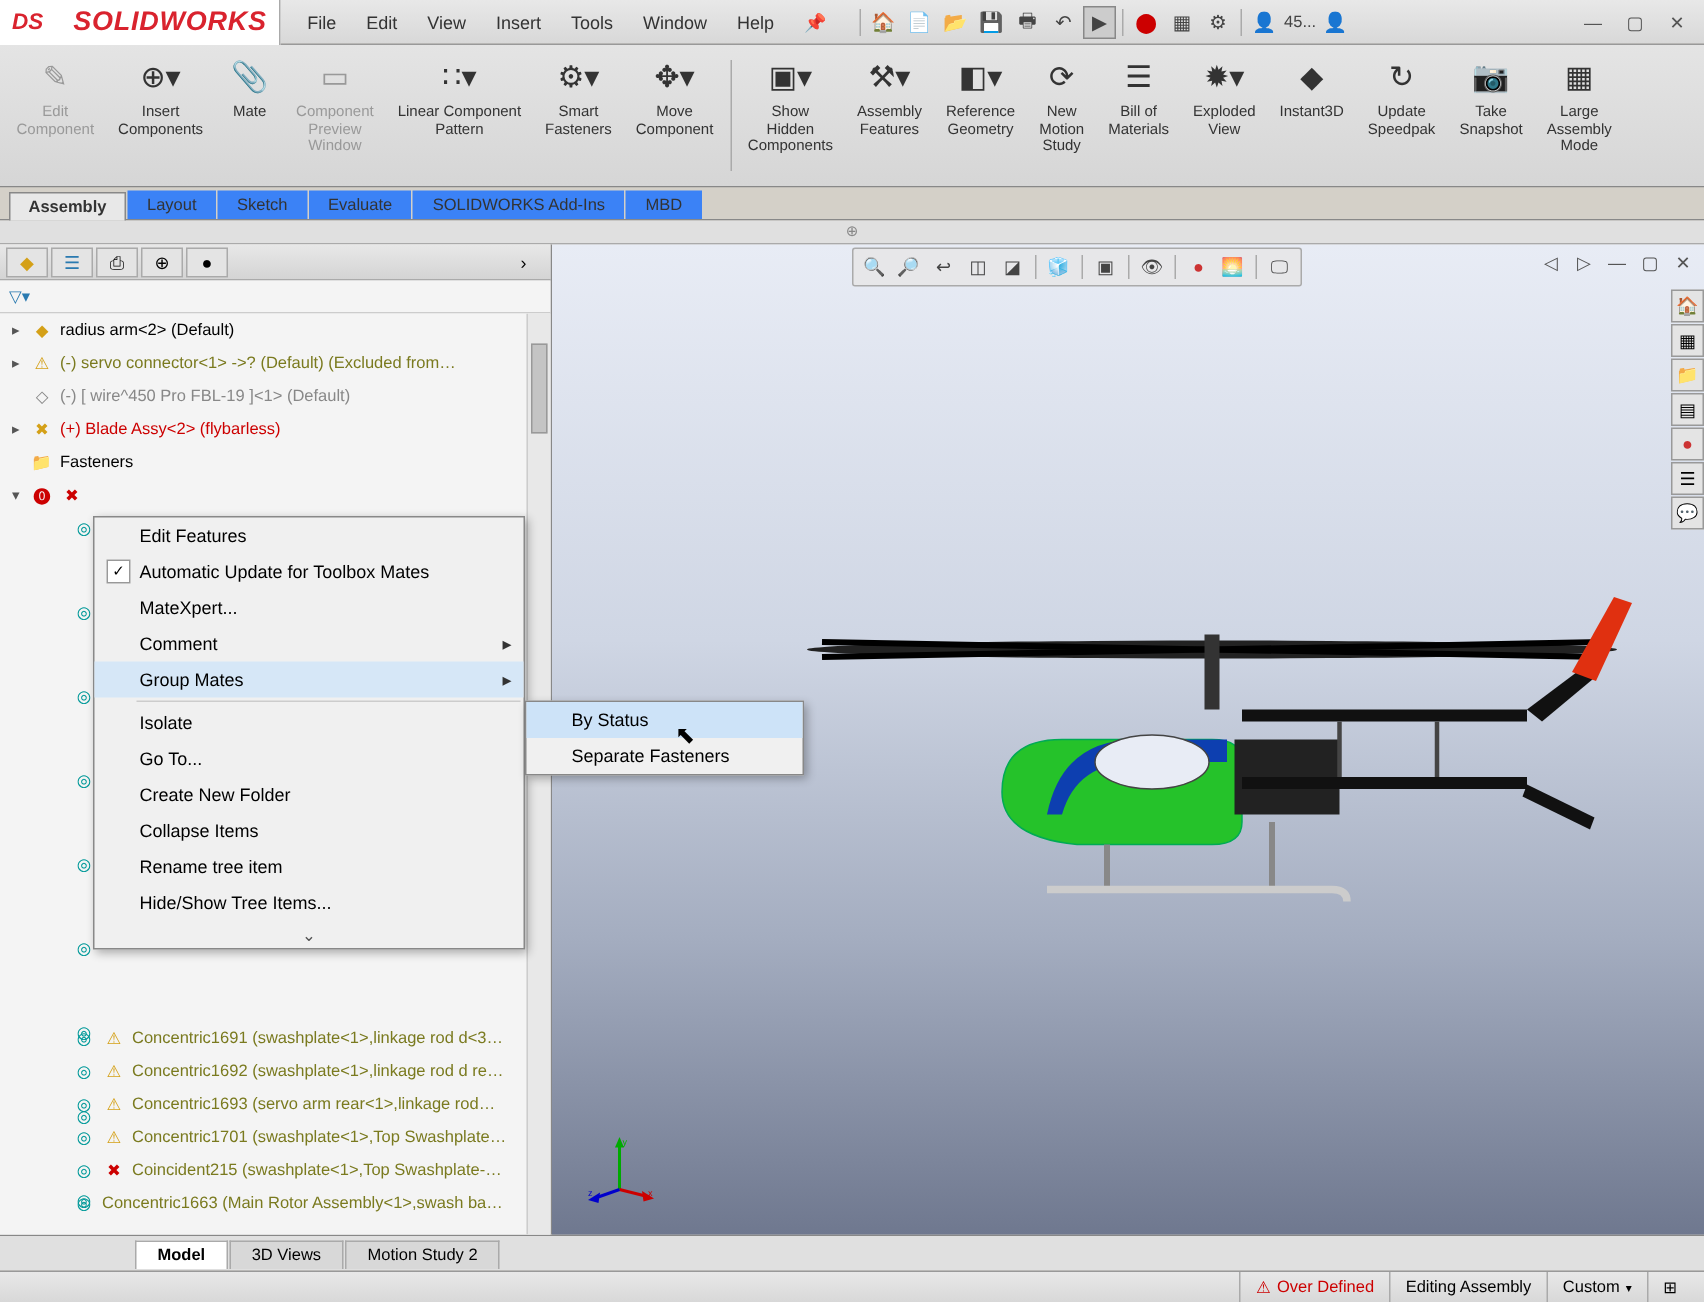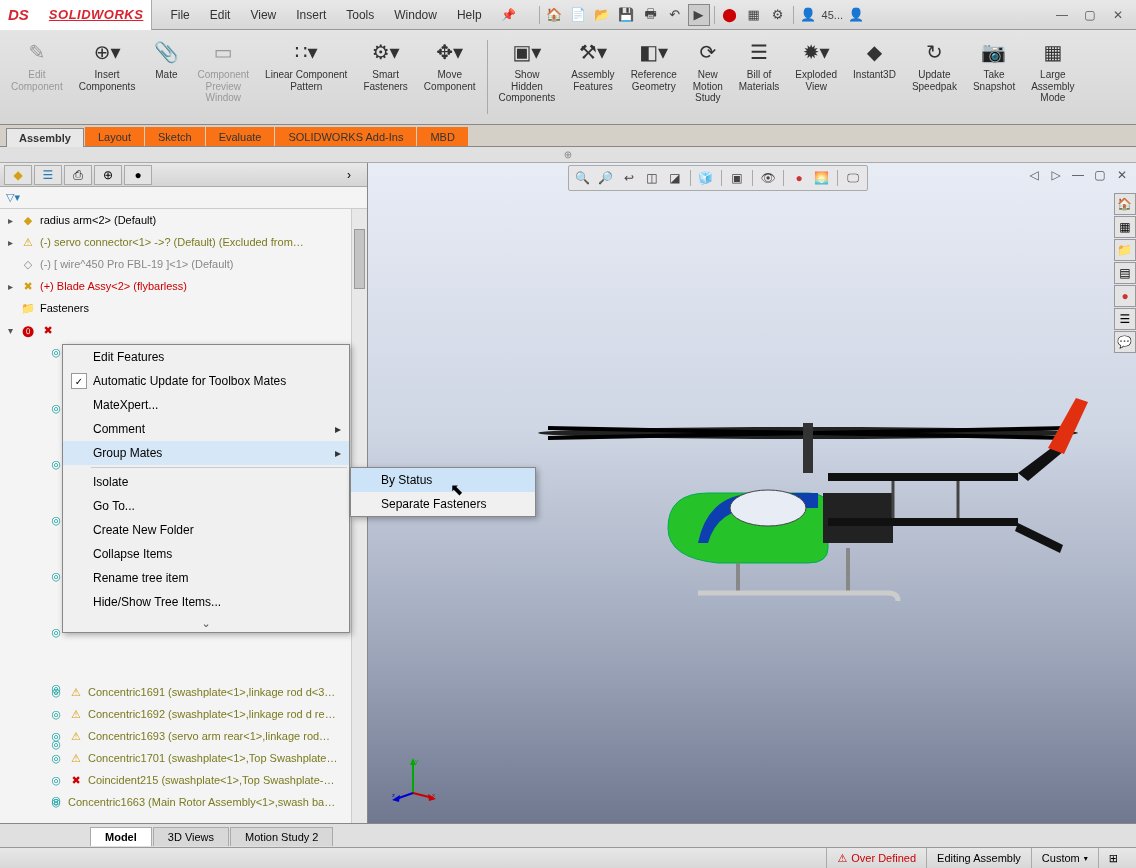--- a/index.html
+++ b/index.html
@@ -1,38 +1,38 @@
 <!DOCTYPE html>
 <html><head>
 <meta charset="utf-8">
 <style>
 * { box-sizing: border-box; margin: 0; padding: 0; font-family: "Segoe UI", Tahoma, sans-serif; }
 body { width: 1136px; height: 868px; background: #d4d0c8; overflow: hidden; position: relative; font-size: 11px; }
 
 .title-bar { height: 30px; background: linear-gradient(#e8e8e8,#d8d8d8); display: flex; align-items: center; border-bottom: 1px solid #999; }
 .logo { background: #fff; height: 30px; padding: 0 8px; display: flex; align-items: center; border-right: 1px solid #aaa; }
 .logo-ds { color: #d9232e; font-weight: bold; font-style: italic; font-size: 15px; margin-right: 20px; }
-.logo-txt { color: #d9232e; font-weight: bold; font-size: 13px; font-style: italic; letter-spacing: 0.5px; text-decoration: underline; }
+.logo-txt { color: #d9232e; font-weight: bold; font-size: 18px; font-style: italic; letter-spacing: 0.5px; }
 .topmenu { display: flex; margin-left: 8px; }
 .topmenu span { padding: 0 10px; color: #333; font-size: 12px; cursor: default; }
 .qat { display: flex; margin-left: 10px; gap: 2px; align-items: center; }
 .qat .qb { width: 22px; height: 22px; display: flex; align-items: center; justify-content: center; font-size: 13px; color: #444; border: 1px solid transparent; }
 .qat .sep { width: 1px; height: 18px; background: #aaa; margin: 0 2px; }
 .title-gap { flex: 1; }
 .wincontrols { display: flex; margin-right: 4px; }
 .wincontrols div { width: 28px; height: 20px; display: flex; align-items: center; justify-content: center; color: #555; font-size: 12px; }
 
 .ribbon { height: 95px; background: linear-gradient(#e4e4e4,#d6d6d6); border-bottom: 1px solid #888; display: flex; padding: 4px; gap: 2px; overflow: hidden; }
 .rbtn { display: flex; flex-direction: column; align-items: center; justify-content: flex-start; padding: 2px 6px; border: 1px solid transparent; font-size: 10px; color: #333; text-align: center; line-height: 1.15; min-width: 44px; cursor: default; }
 .rbtn .ric { width: 30px; height: 30px; margin-bottom: 2px; display: flex; align-items: center; justify-content: center; font-size: 20px; }
 .rbtn.disabled { color: #999; }
 .rsep { width: 1px; background: #aaa; margin: 6px 2px; }
 
 .tabbar { height: 22px; background: #d4d0c8; border-bottom: 1px solid #888; display: flex; align-items: flex-end; padding-left: 6px; }
-.tab { padding: 3px 12px; font-size: 11px; color: #333; border: 1px solid transparent; border-bottom: none; background: #f97316; margin-right: 1px; }
+.tab { padding: 3px 12px; font-size: 11px; color: #333; border: 1px solid transparent; border-bottom: none; background: #3b82f6; margin-right: 1px; }
 .tab.active { background: #e8e8e8; border-color: #888; font-weight: bold; position: relative; top: 1px; }
 
 .strip { height: 16px; background: #e0e0e0; border-bottom: 1px solid #aaa; }
 
 .main { display: flex; height: 660px; position: relative; }
 .sidepanel { width: 368px; background: #ededed; border-right: 1px solid #888; display: flex; flex-direction: column; }
 .sidetoolbar { height: 24px; background: linear-gradient(#e8e8e8,#d4d4d4); border-bottom: 1px solid #aaa; display: flex; align-items: center; padding: 0 4px; gap: 2px; }
 .stbtn { width: 28px; height: 20px; display: flex; align-items: center; justify-content: center; border: 1px solid #aaa; background: #e4e4e4; font-size: 12px; }
 .stbtn.plain { border-color: transparent; background: transparent; }
 .filterbar { height: 22px; background: #f4f4f4; border-bottom: 1px solid #ccc; display: flex; align-items: center; padding: 0 6px; }

